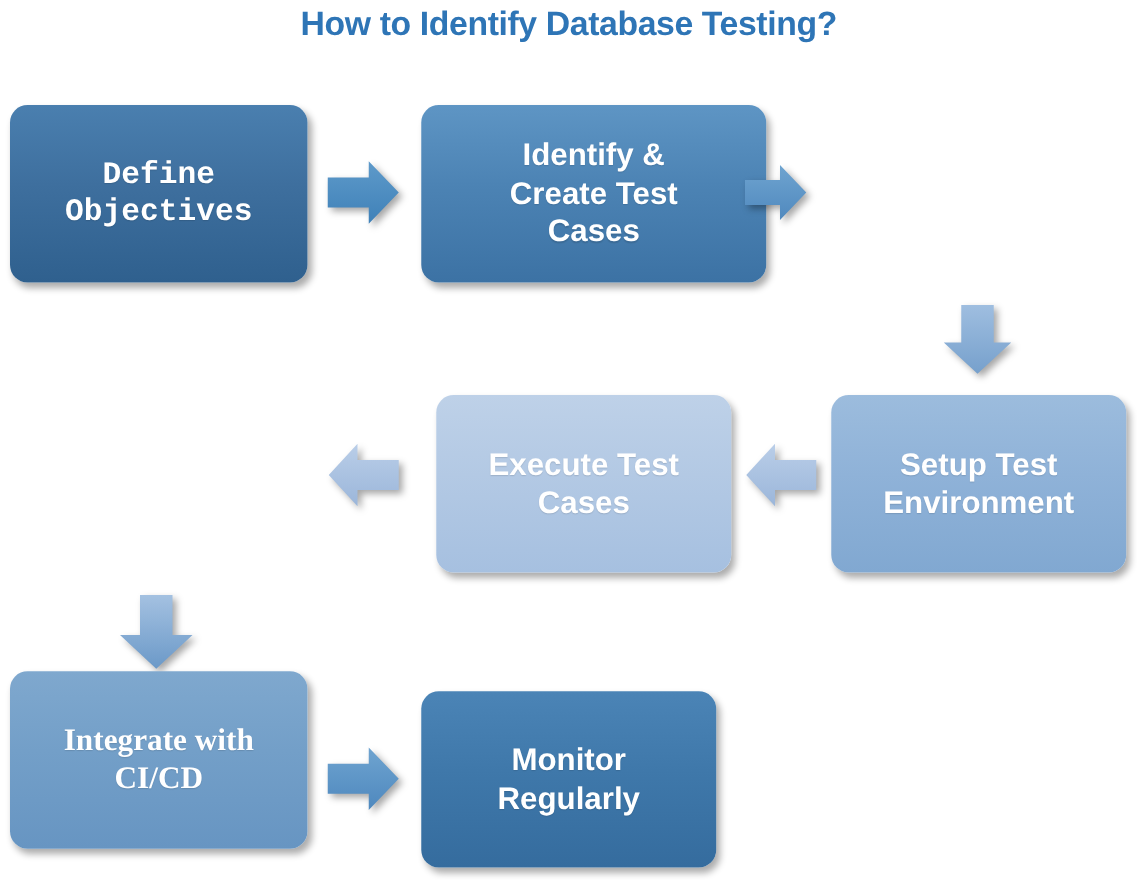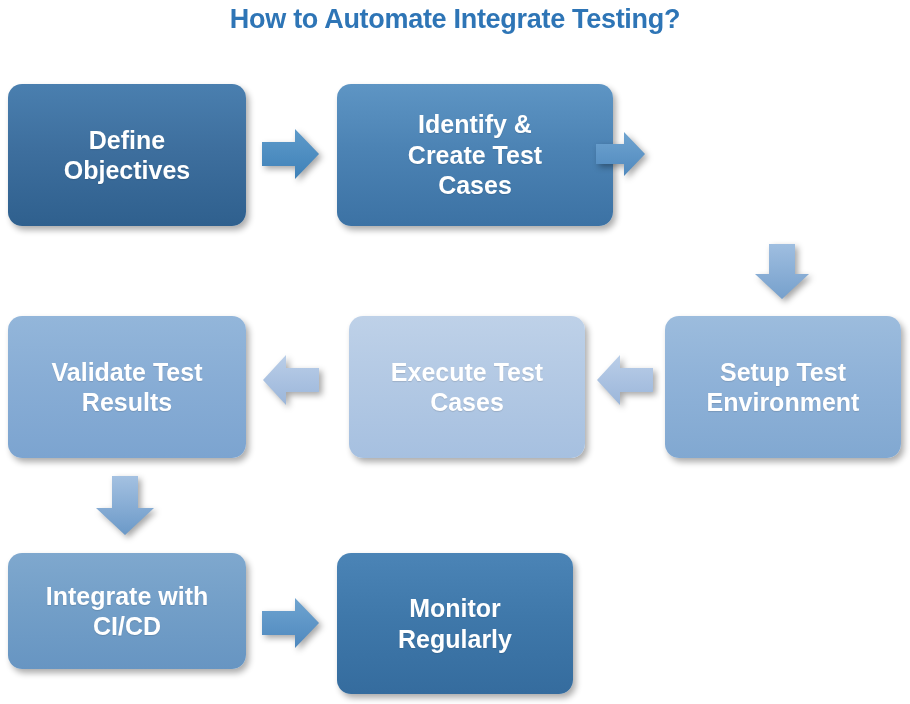--- a/index.html
+++ b/index.html
@@ -49,21 +49,21 @@
     font-weight: bold;
     font-size: 25px;
     line-height: 1.22;
     padding: 4px 10px;
     box-shadow: 3px 4px 6px rgba(0,0,0,0.33);
     white-space: pre-line;
     text-shadow: 0 1px 1px rgba(0,0,0,0.12);
   }
 
   
-  .shade-1 { background: linear-gradient(180deg, #4A7FAF 0%, #3E6F9E 45%, #2F608E 100%); }
+  .shade-1 { background: linear-gradient(180deg, #4A7FAF 0%, #3E6F9E 45%, #2F608E 100%); font-family: Liberation Mono, monospace; }
   .shade-2 { background: linear-gradient(180deg, #5E95C4 0%, #4C83B4 45%, #3C72A4 100%); }
   .shade-3 { background: linear-gradient(180deg, #86ADD4 0%, #78A2CD 45%, #6A96C5 100%); }
   .shade-4 { background: linear-gradient(180deg, #9CBCDD 0%, #8FB2D8 45%, #81A8D1 100%); }
   .shade-5 { background: linear-gradient(180deg, #BED1E8 0%, #B3C9E4 45%, #A6C0E0 100%); }
   .shade-6 { background: linear-gradient(180deg, #93B6DA 0%, #88ADD5 45%, #7CA4D0 100%); }
   .shade-7 { background: linear-gradient(180deg, #7FA8CE 0%, #739FC8 45%, #6795C2 100%); }
   .shade-8 { background: linear-gradient(180deg, #4B84B6 0%, #3F78AA 45%, #356C9E 100%); }
 
   
   .arrow {
@@ -74,21 +74,21 @@
 
   .t-right  { }
   .t-down   { }
   .t-left   { }
 </style>
 </head>
 <body>
 
 <div id="canvas">
 
-  <div id="diagram-title">How to Automate Integrate Testing?</div>
+  <div id="diagram-title">How to Identify Database Testing?</div>
 
   <div class="node shade-1" style="left:8px; top:84px; width:238px; height:142px;">Define
 Objectives</div>
 
   <div class="arrow t-right" style="left:262px; top:128px; width:58px; height:52px;">
     <svg width="58" height="52" viewBox="0 0 58 52">
       <defs>
         <linearGradient id="gA1" x1="0" y1="0" x2="0" y2="1">
           <stop offset="0%" stop-color="#5E9ACA"></stop>
           <stop offset="100%" stop-color="#3F81B8"></stop>
@@ -120,22 +120,20 @@
       <defs>
         <linearGradient id="gA3" x1="0" y1="0" x2="0" y2="1">
           <stop offset="0%" stop-color="#9FBEE0"></stop>
           <stop offset="100%" stop-color="#76A0CC"></stop>
         </linearGradient>
       </defs>
       <polygon points="15,0 41,0 41,30 55,30 28,55 1,30 15,30" fill="url(#gA3)"></polygon>
     </svg>
   </div>
 
-  <div class="node shade-6" style="left:8px; top:316px; width:238px; height:142px;">Validate Test
-Results</div>
 
   <div class="arrow t-left" style="left:262px; top:354px; width:58px; height:52px;">
     <svg width="58" height="52" viewBox="0 0 58 52">
       <defs>
         <linearGradient id="gA4" x1="0" y1="0" x2="0" y2="1">
           <stop offset="0%" stop-color="#BACEE8"></stop>
           <stop offset="100%" stop-color="#9BB6DA"></stop>
         </linearGradient>
       </defs>
       <polygon points="57,14 24,14 24,1 1,26 24,51 24,38 57,38" fill="url(#gA4)"></polygon>
@@ -165,21 +163,21 @@
       <defs>
         <linearGradient id="gA6" x1="0" y1="0" x2="0" y2="1">
           <stop offset="0%" stop-color="#A4C1E1"></stop>
           <stop offset="100%" stop-color="#6B99C8"></stop>
         </linearGradient>
       </defs>
       <polygon points="17,0 43,0 43,32 59,32 30,59 1,32 17,32" fill="url(#gA6)"></polygon>
     </svg>
   </div>
 
-  <div class="node shade-7" style="left:8px; top:553px; width:238px; height:116px;">Integrate with
+  <div class="node shade-7" style="left:8px; top:537px; width:238px; height:142px;font-family:Liberation Serif, serif;">Integrate with
 CI/CD</div>
 
   <div class="arrow t-right" style="left:262px; top:597px; width:58px; height:52px;">
     <svg width="58" height="52" viewBox="0 0 58 52">
       <defs>
         <linearGradient id="gA7" x1="0" y1="0" x2="0" y2="1">
           <stop offset="0%" stop-color="#6FA4D0"></stop>
           <stop offset="100%" stop-color="#4E88BE"></stop>
         </linearGradient>
       </defs>

